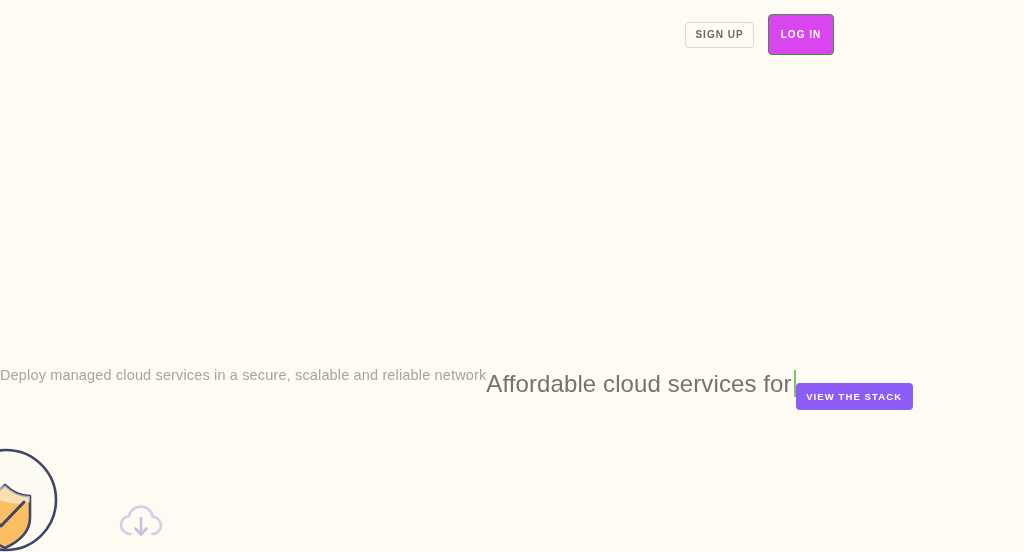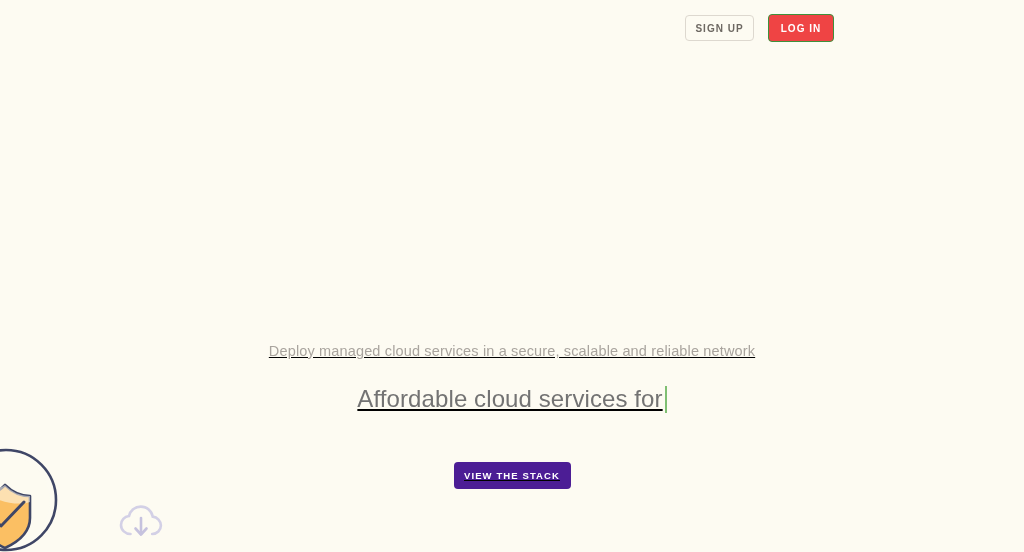--- a/index.html
+++ b/index.html
@@ -49,49 +49,49 @@
     font-size:10px; letter-spacing:1px; font-weight:700;
     text-transform:uppercase; border-radius:4px;
     display:flex; align-items:center; justify-content:center;
     cursor:pointer; white-space:nowrap; text-decoration:none;
   }
   .btn-signup {
     width:69px; height:26px;
     border:1px solid #ddd8cf; background:transparent; color:#6d6862;
   }
   .btn-login {
-    width:66px; height:28px;
-    border:1px solid #3f903c; background:#ef4444; color:#ffffff;
+    width:66px; height:41px;
+    border:1px solid #3f903c; background:#d946ef; color:#ffffff;
   }
 
   
   .hero {
     position:absolute; left:0; top:340px; width:1024px;
-    display:flex; flex-direction:column; align-items:center;text-decoration:underline;
+    display:flex; flex-direction:row; align-items:center;
   }
   .hero-sub {
     font-size:14.5px; color:#a9a49e; letter-spacing:0.15px;
     text-align:center; line-height:22px;
   }
   .hero-title-row {
     margin-top:17px;
     display:flex; align-items:center; justify-content:center;
   }
   .hero-title {
     font-size:24px; color:#737373; font-weight:400;
     letter-spacing:0.1px; white-space:nowrap; line-height:40px;
   }
   .caret {
     display:inline-block; width:2px; height:27px;
     background:#7fbf72; margin-left:2px;
   }
   .cta-wrap { margin-top:43px; }
   .btn-cta {
     width:117px; height:27px;
-    background:#4c1d95; color:#ffffff; border:none;
+    background:#8b5cf6; color:#ffffff; border:none;
     font-size:9.5px; letter-spacing:1.1px; font-weight:700;
     text-transform:uppercase; border-radius:4px;
     display:flex; align-items:center; justify-content:center;
     cursor:pointer;
   }
 
   
   .deco-shield {
     position:absolute; left:-22px; top:446px;
     width:100px; height:106px; overflow:hidden; pointer-events:none;

